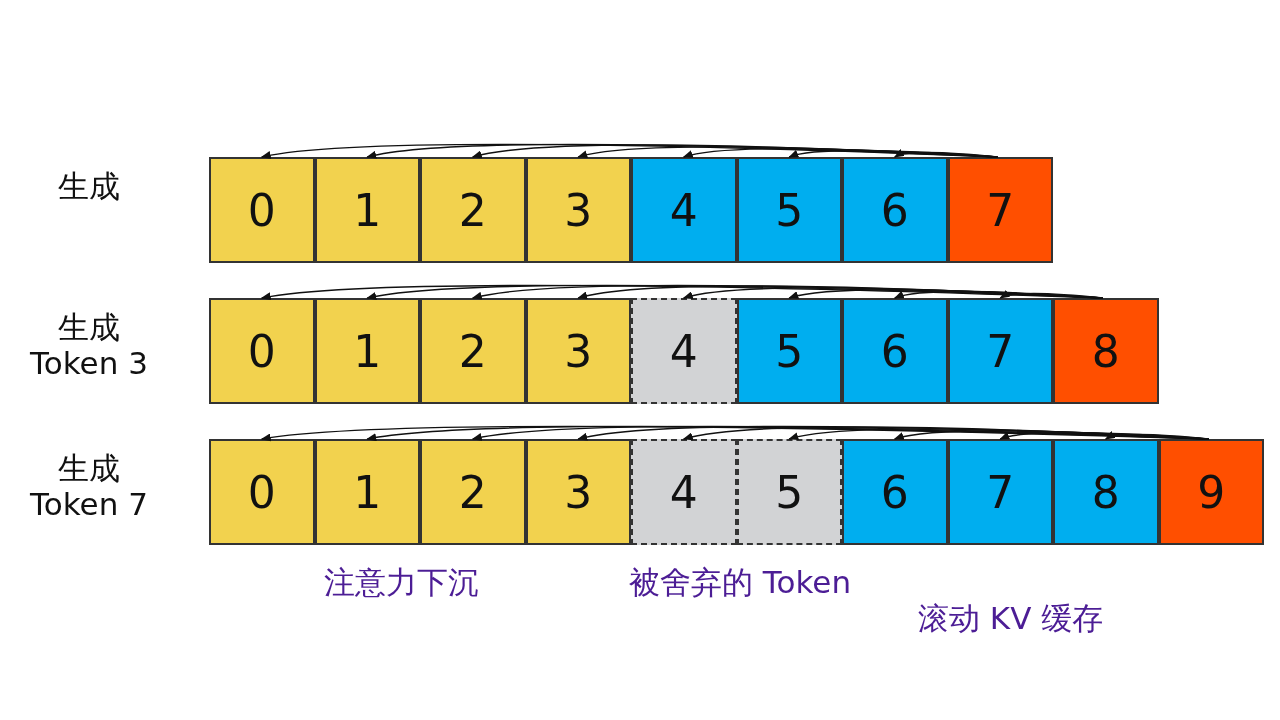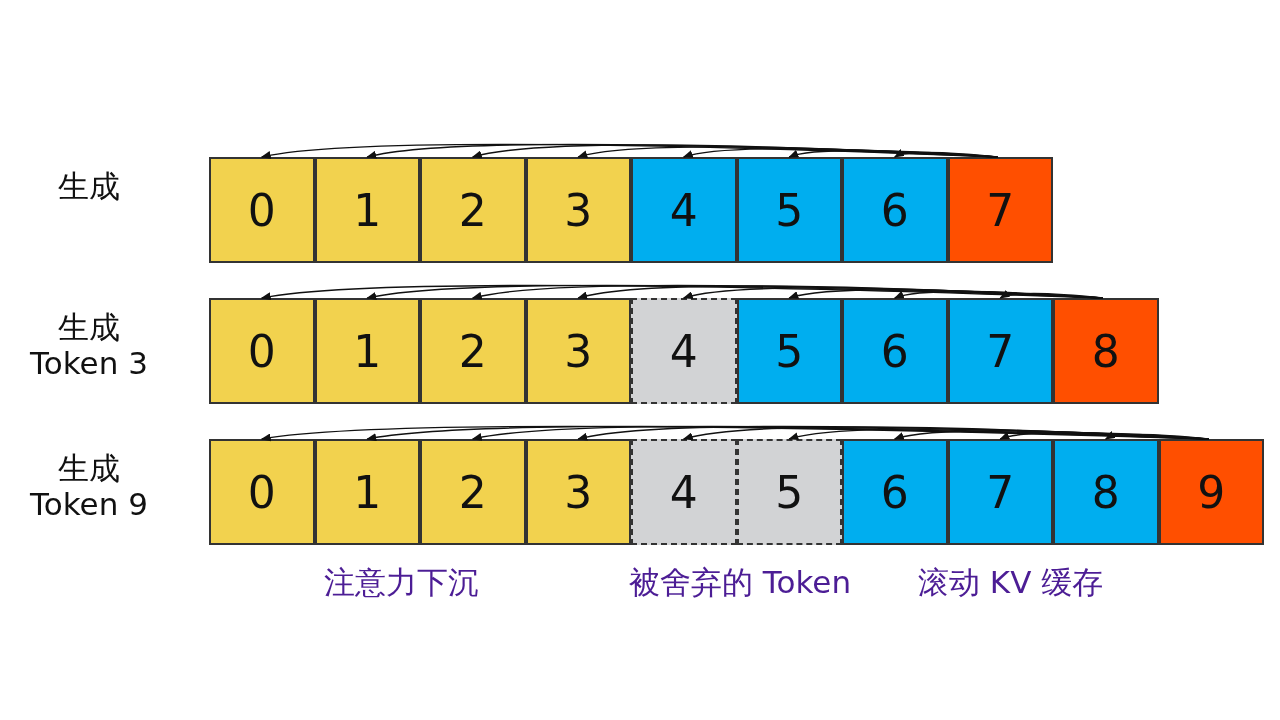--- a/index.html
+++ b/index.html
@@ -19,21 +19,21 @@
 
 <div class="row-label" style="top:168px;">
   <div>生成</div>
 </div>
 <div class="row-label" style="top:309px;">
   <div>生成</div>
   <div>Token 3</div>
 </div>
 <div class="row-label" style="top:450px;">
   <div>生成</div>
-  <div>Token 9</div>
+  <div>Token 7</div>
 </div>
 
 <div class="row" style="top: 157px; width: 844px;">
     <div class="cell sink" style="left: 0px;">0</div>
     <div class="cell sink" style="left: 105.5px;">1</div>
     <div class="cell sink" style="left: 211px;">2</div>
     <div class="cell sink" style="left: 316.5px;">3</div>
     <div class="cell window" style="left: 422px;">4</div>
     <div class="cell window" style="left: 527.5px;">5</div>
     <div class="cell window" style="left: 633px;">6</div>
@@ -92,13 +92,13 @@
       <path d="M1208.5,439 Q762.4625,415.03375 683.75,439" fill="none" stroke="#111" stroke-width="1.4" marker-end="url(#ah)"></path>
       <path d="M1208.5,439 Q852.1375,418.72625 789.25,439" fill="none" stroke="#111" stroke-width="1.4" marker-end="url(#ah)"></path>
       <path d="M1208.5,439 Q941.8125,422.41875 894.75,439" fill="none" stroke="#111" stroke-width="1.4" marker-end="url(#ah)"></path>
       <path d="M1208.5,439 Q1031.4875,426.11125 1000.25,439" fill="none" stroke="#111" stroke-width="1.4" marker-end="url(#ah)"></path>
       <path d="M1208.5,439 Q1121.1625,429.80375 1105.75,439" fill="none" stroke="#111" stroke-width="1.4" marker-end="url(#ah)"></path>
     </g>
 </svg>
 
 <div class="legend" style="left:324px;">注意力下沉</div>
 <div class="legend" style="left:629px;">被舍弃的 Token</div>
-<div class="legend" style="left:918px;">滚动 KV 缓存</div>
+<div class="legend" style="left:918px;margin-top:36px;">滚动 KV 缓存</div>
 
 </body></html>

